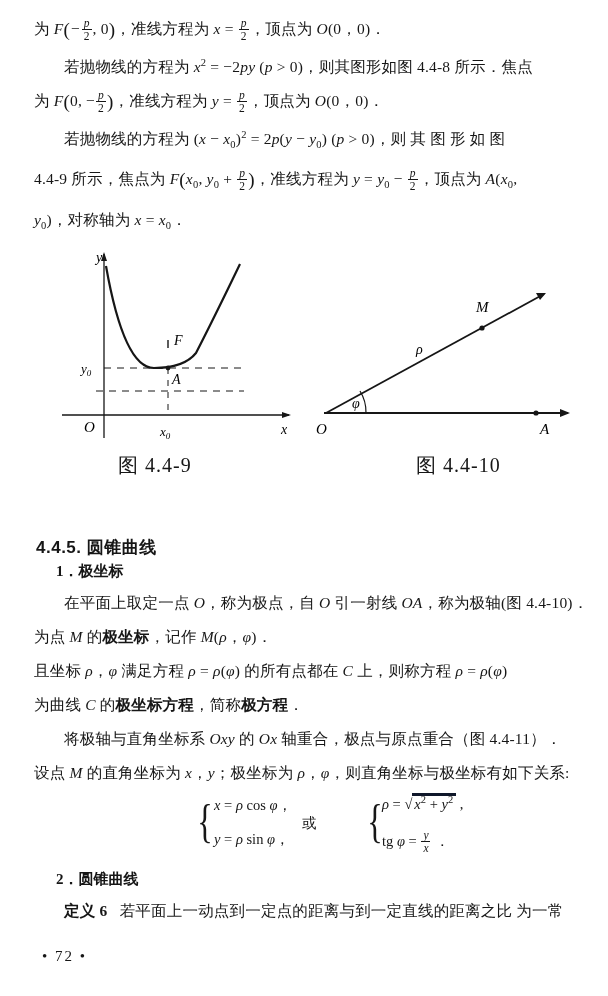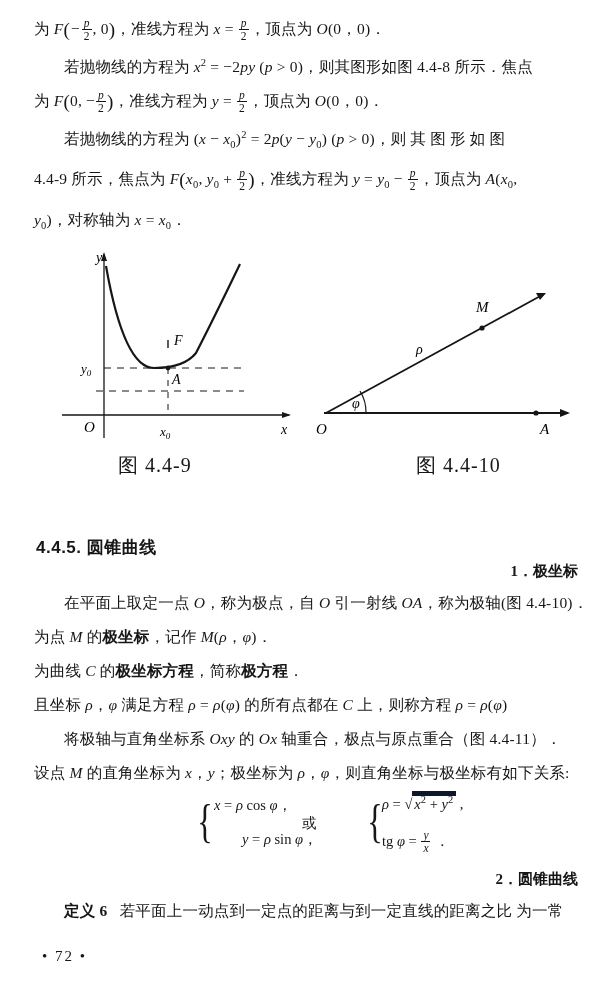--- a/index.html
+++ b/index.html
@@ -104,52 +104,51 @@
     position: absolute;
     left: 34px;
     top: 556px;
     width: 544px;
   }
   .num-head {
     font-size: 15px;
     line-height: 30px;
     text-indent: 22px;
     font-weight: bold;
-    text-align: right;
   }
   .bold { font-weight: bold; text-align: center; }
   .cases {
     position: relative;
     height: 74px;
     font-size: 14.5px;
   }
   .cases .brace {
     position: absolute;
     left: 160px;
     top: 2px;
     font-size: 46px;
     line-height: 60px;
     transform: scaleX(0.7);
     font-family: "Liberation Serif", serif;
   }
   .cases .l1 { position: absolute; left: 180px; top: 6px; }
-  .cases .l2 { position: absolute; left: 180px; top: 40px; margin-left: 28px; }
+  .cases .l2 { position: absolute; left: 180px; top: 40px; }
   .cases .orword { position: absolute; left: 268px; top: 24px; }
   .cases .brace2 {
     position: absolute;
     left: 330px;
     top: 2px;
     font-size: 46px;
     line-height: 60px;
     transform: scaleX(0.7);
   }
   .cases .r1 { position: absolute; left: 348px; top: 4px; }
   .cases .r2 { position: absolute; left: 348px; top: 40px; }
   .sqrt {
-    border-top: 5px solid #0f172a;
+    border-top: 3px solid #0f172a;
     padding: 0 3px 0 2px;
   }
   .footer {
     position: absolute;
     left: 42px;
     top: 948px;
     font-size: 15px;
     letter-spacing: 2px;
   }
   svg text {
@@ -258,24 +257,24 @@
     <div class="num-head">1．极坐标</div>
 
     <div class="line ind">
       在平面上取定一点 <span class="mathvar">O</span>，称为极点，自 <span class="mathvar">O</span> 引一射线 <span class="mathvar">OA</span>，称为极轴(图 4.4-10)．
     </div>
     <div class="line">
       为点 <span class="mathvar">M</span> 的<span class="bold">极坐标</span>，记作 <span class="mathvar">M</span>(<span class="mathvar">ρ</span>，<span class="mathvar">φ</span>)．
     </div>
 
     <div class="line">
+      且坐标 <span class="mathvar">ρ</span>，<span class="mathvar">φ</span> 满足方程 <span class="mathvar">ρ</span> = <span class="mathvar">ρ</span>(<span class="mathvar">φ</span>) 的所有点都在 <span class="mathvar">C</span> 上，则称方程 <span class="mathvar">ρ</span> = <span class="mathvar">ρ</span>(<span class="mathvar">φ</span>)
+    </div>
+    <div class="line">
       为曲线 <span class="mathvar">C</span> 的<span class="bold">极坐标方程</span>，简称<span class="bold">极方程</span>．
-    </div>
-    <div class="line">
-      且坐标 <span class="mathvar">ρ</span>，<span class="mathvar">φ</span> 满足方程 <span class="mathvar">ρ</span> = <span class="mathvar">ρ</span>(<span class="mathvar">φ</span>) 的所有点都在 <span class="mathvar">C</span> 上，则称方程 <span class="mathvar">ρ</span> = <span class="mathvar">ρ</span>(<span class="mathvar">φ</span>)
     </div>
 
     <div class="line ind">
       将极轴与直角坐标系 <span class="mathvar">Oxy</span> 的 <span class="mathvar">Ox</span> 轴重合，极点与原点重合（图 4.4-11）．
     </div>
     <div class="line">
       设点 <span class="mathvar">M</span> 的直角坐标为 <span class="mathvar">x</span>，<span class="mathvar">y</span>；极坐标为 <span class="mathvar">ρ</span>，<span class="mathvar">φ</span>，则直角坐标与极坐标有如下关系:
     </div>
 
     <div class="cases">

